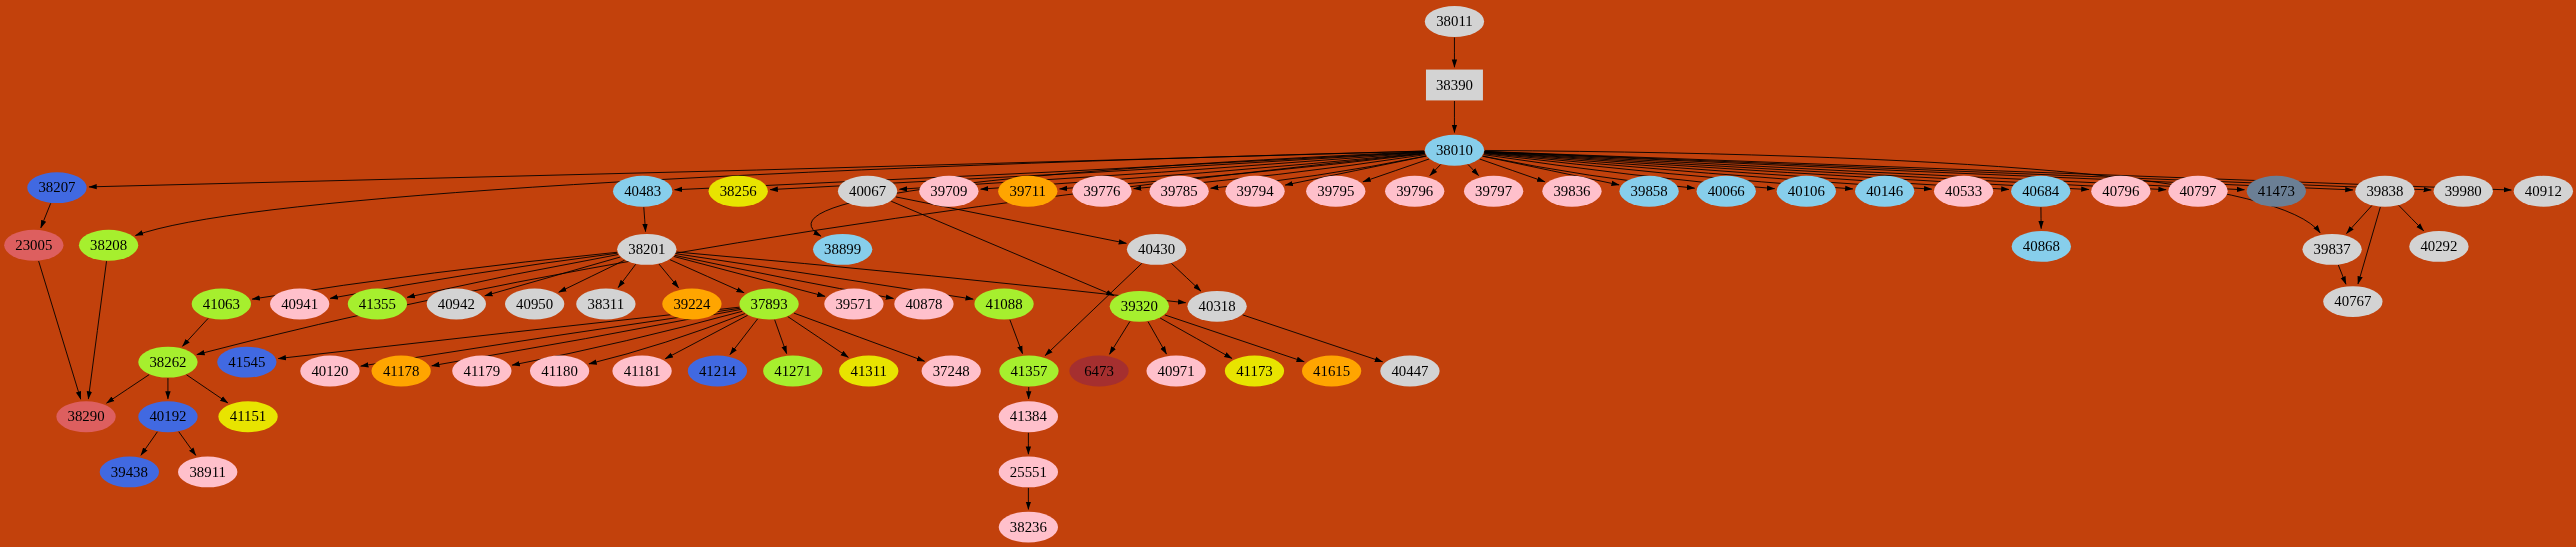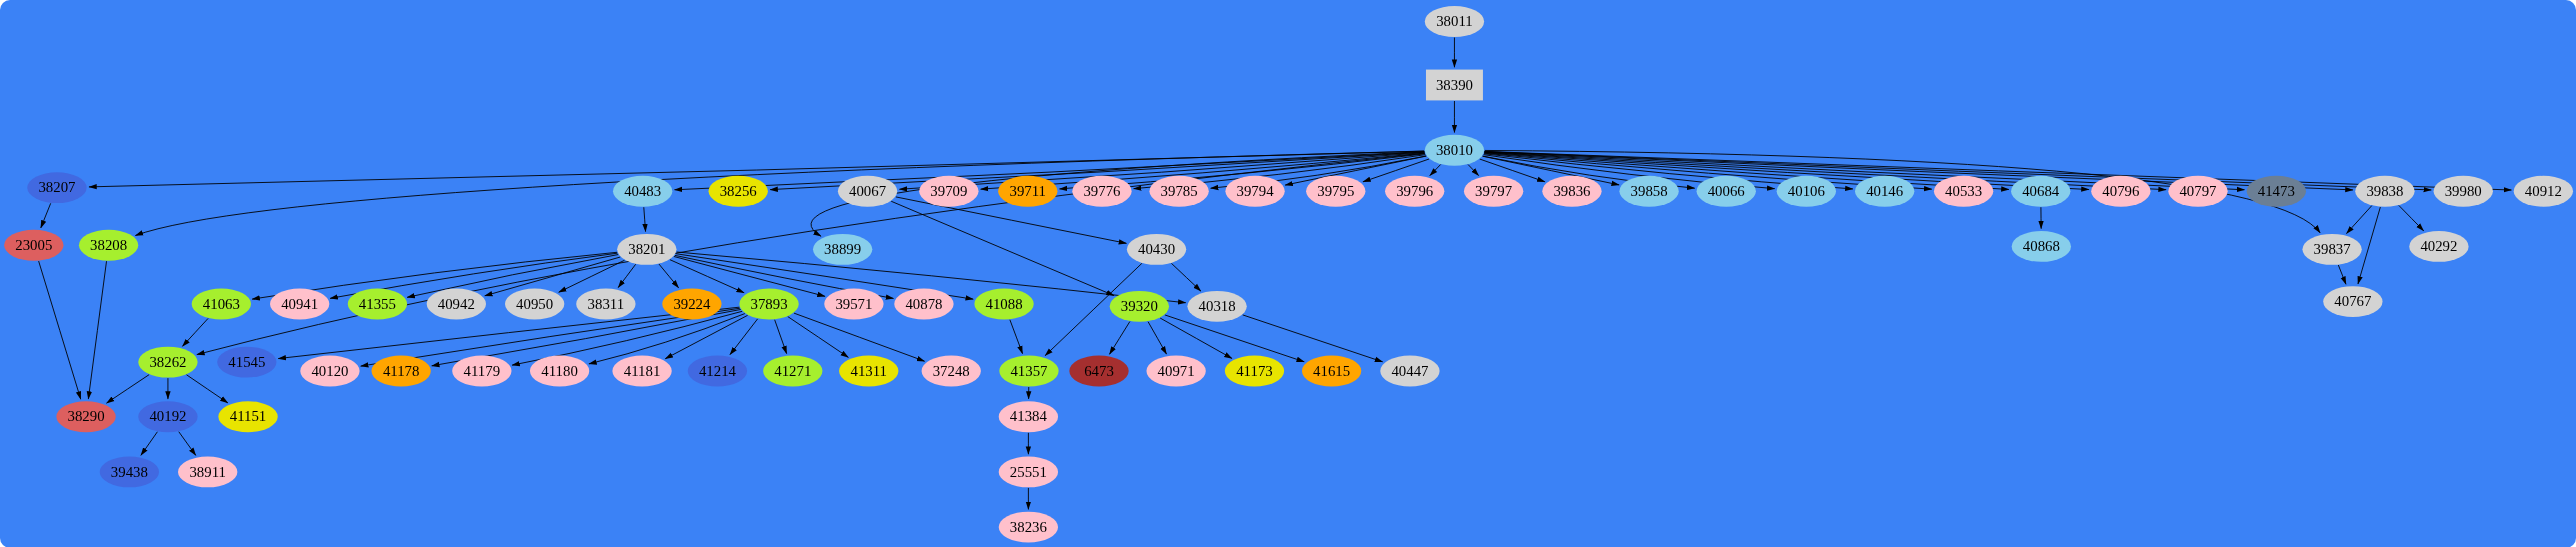--- a/index.html
+++ b/index.html
@@ -3,24 +3,23 @@
 <meta charset="utf-8">
 <style>
   html, body {
     margin: 0;
     padding: 0;
     background: #ffffff;
   }
   .canvas-wrap {
     width: 2576px;
     height: 548px;
-    background: #3b82f6;
+    background: #c2410c;
     position: relative;
     overflow: hidden;
-    border-radius: 10px;
   }
   svg.graph {
     display: block;
     width: 2576px;
     height: 548px;
   }
   svg.graph text {
     font-family: "Liberation Serif", "DejaVu Serif", serif;
     font-size: 25px;
     fill: #000000;

